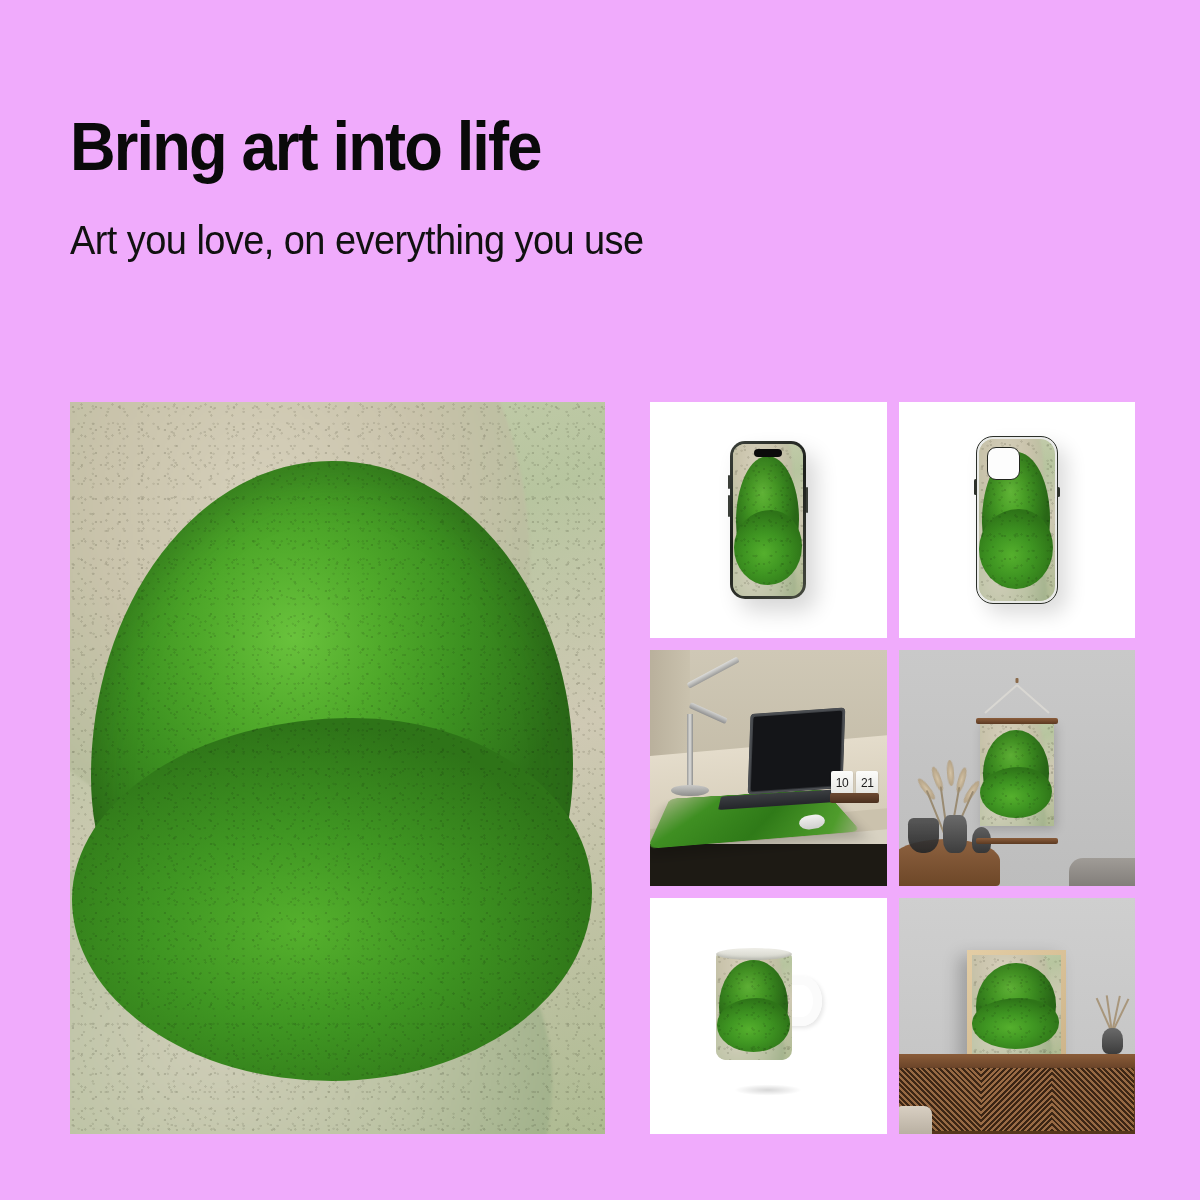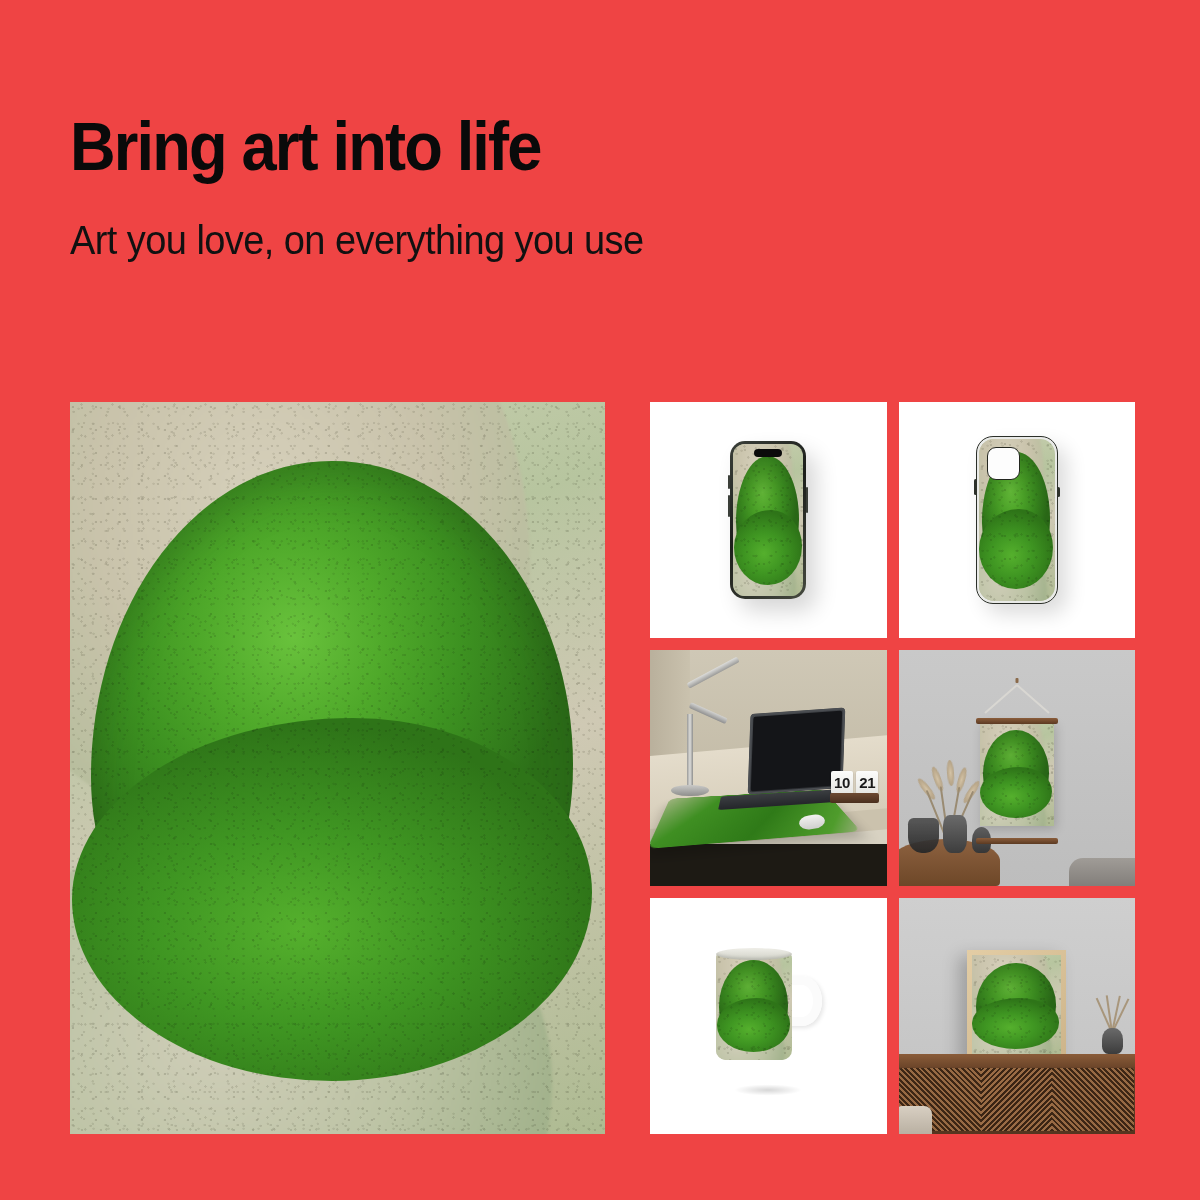--- a/index.html
+++ b/index.html
@@ -3,21 +3,21 @@
 <meta charset="utf-8">
 <title>Bring art into life</title>
 <style>
   * { box-sizing: border-box; margin: 0; padding: 0; }
   html, body {
     width: 1200px; height: 1200px;
     background: #f7f7f7;
     font-family: "Liberation Sans", sans-serif;
     overflow: hidden;
   }
-  .page { position: relative; width: 1200px; height: 1200px; background: #ef4444; }
+  .page { position: relative; width: 1200px; height: 1200px; background: #f0abfc; }
 
   
   .header { position: absolute; left: 70px; top: 112px; width: 900px; }
   .headline {
     font-size: 68px; font-weight: 700; color: #0a0a0a;
     letter-spacing: -2.0px; line-height: 1.0;
     font-family: "Liberation Sans", sans-serif;
     transform: scaleX(0.93); transform-origin: left center;
   }
   .subhead {
@@ -167,21 +167,21 @@
   .lamp-arm2 { position:absolute; left:17%; top:22%; width:17%; height:2.4%;
                background:linear-gradient(180deg,#d2d2d0,#909090); transform:rotate(24deg);
                transform-origin:left center; border-radius:2px; }
   .flip-cal { position:absolute; right:3%; top:52%; width:21%; height:13%; }
   .flip-wood { position:absolute; left:0; bottom:0; width:100%; height:34%;
                background:linear-gradient(180deg,#6d4a32,#4a2f1e); border-radius:2px; }
   .flip-cards { position:absolute; left:2%; bottom:30%; width:96%; height:76%;
                 display:flex; gap:6%; }
   .flip-card { flex:1; background:linear-gradient(180deg,#fcfcfa,#e6e6e2);
                border-radius:2px; display:flex; align-items:center; justify-content:center;
-               font-size:15px; font-weight:700; color:#1a1a1a; letter-spacing:-.5px;
+               font-size:12px; font-weight:400; color:#1a1a1a; letter-spacing:-.5px;
                box-shadow:0 1px 2px rgba(0,0,0,.25); }
 
   
   .room-grey { position:absolute; inset:0; background:linear-gradient(180deg,#c9c9c9,#bdbdbd); }
   .hang-hook { position:absolute; left:50%; top:12%; width:3px; height:5px;
                background:#8a6a4a; transform:translateX(-50%); border-radius:1px; }
   .hang-cord { position:absolute; left:50%; top:14%; transform:translateX(-50%);
                width:76px; height:32px; }
   .hang-cord svg { width:100%; height:100%; display:block; }
   .hang-rail { position:absolute; left:50%; transform:translateX(-50%);

